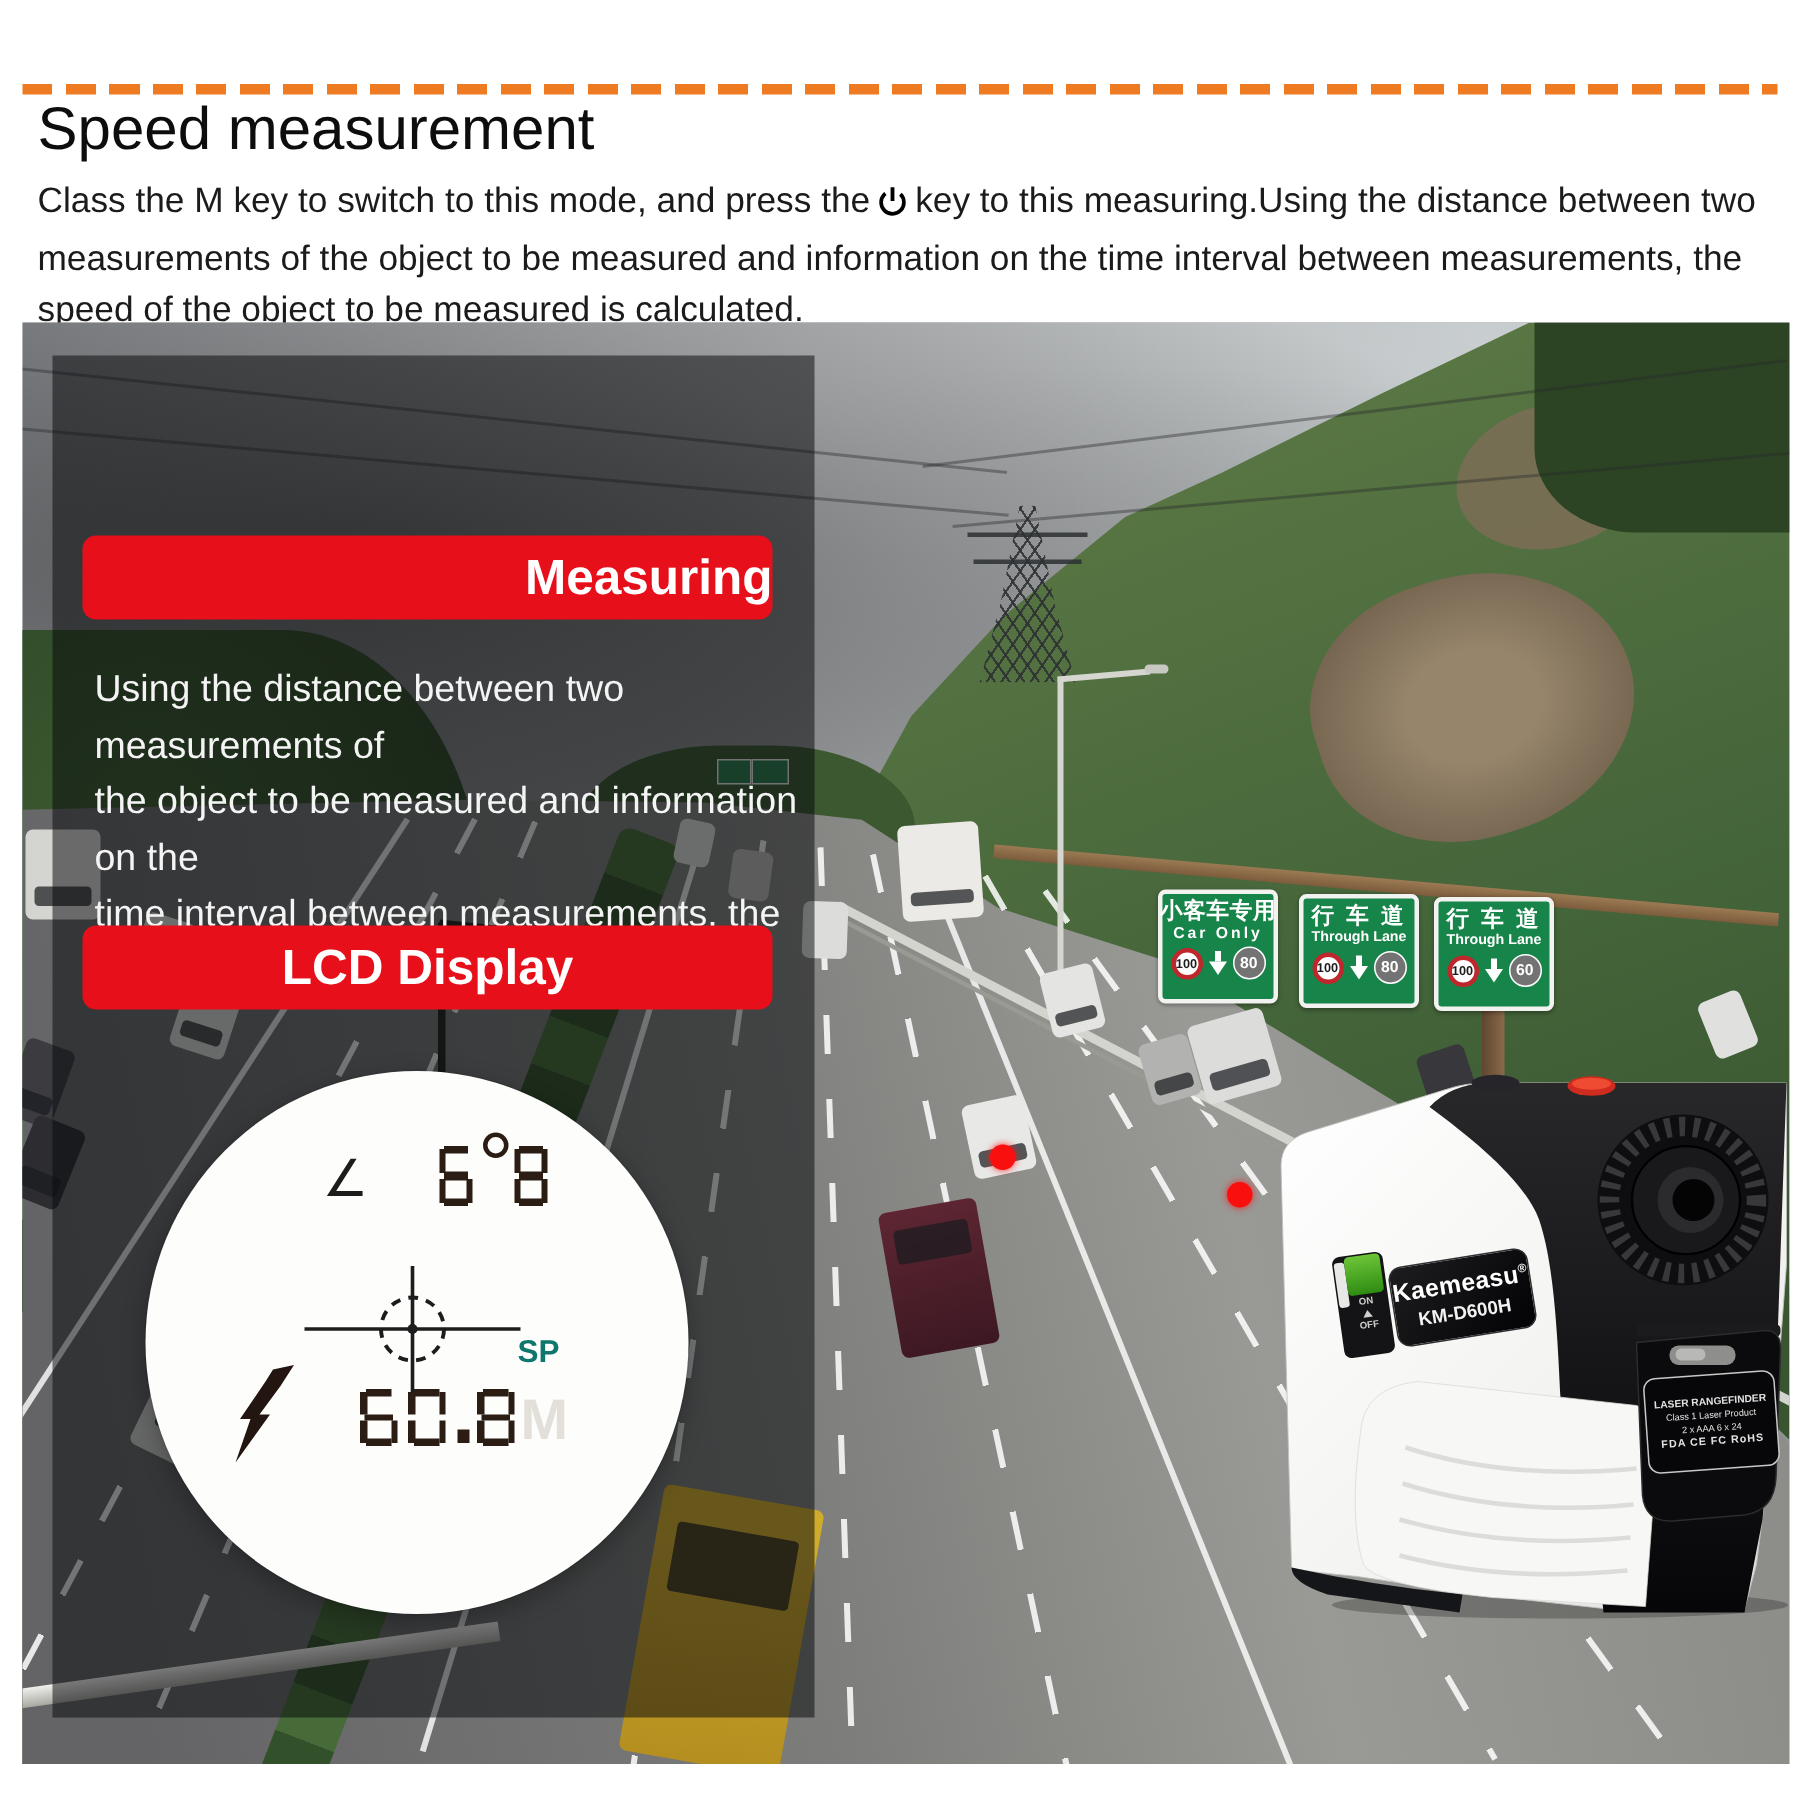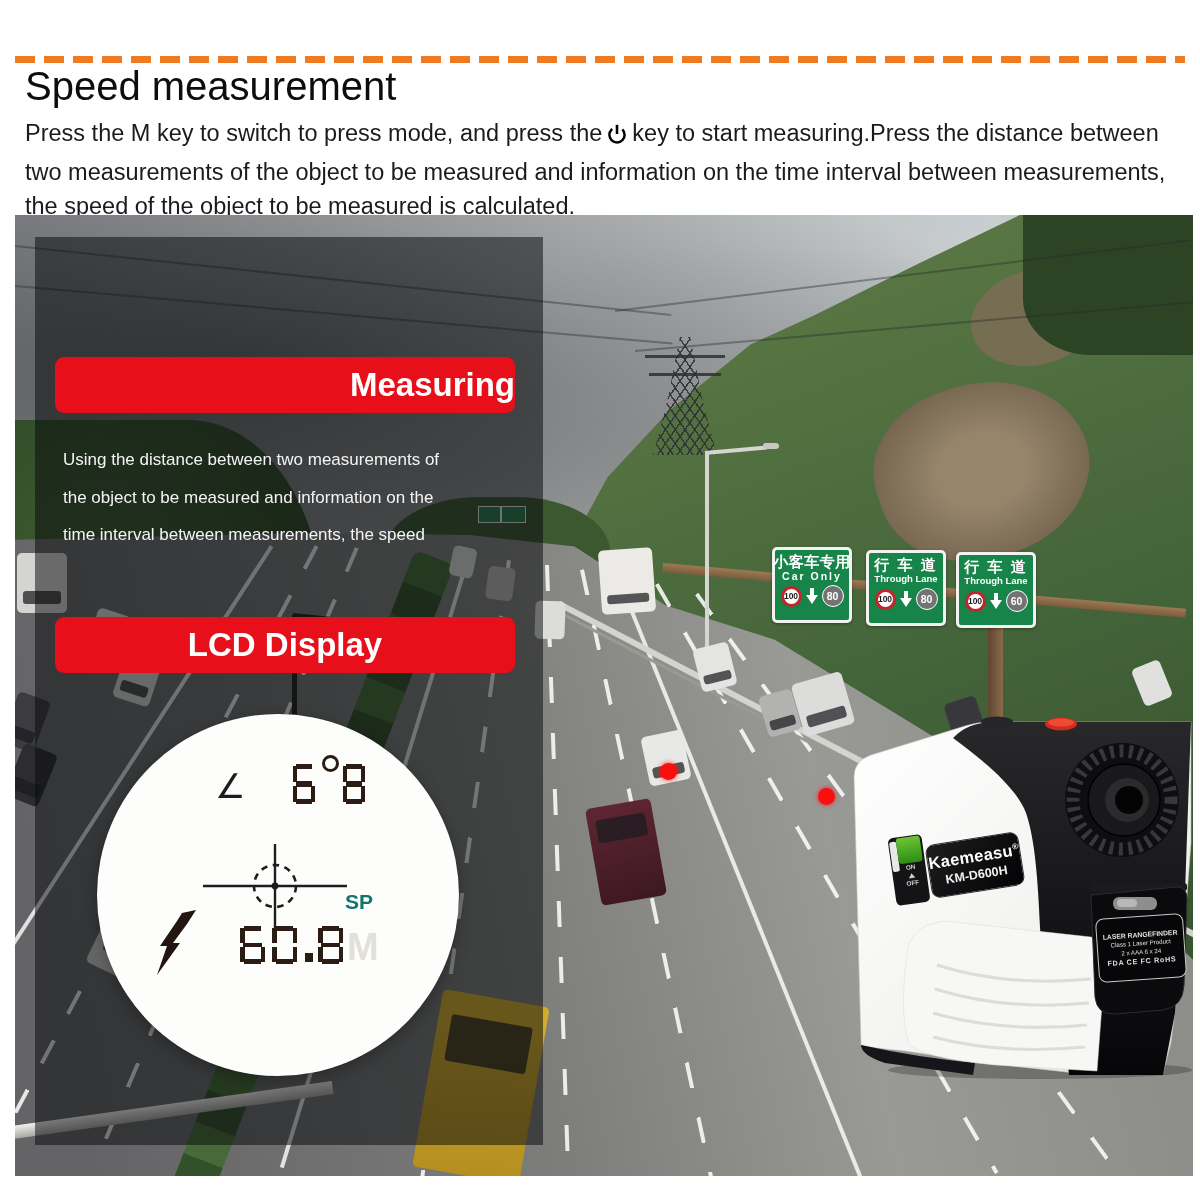--- a/index.html
+++ b/index.html
@@ -49,21 +49,21 @@
                repeating-linear-gradient(-55deg,rgba(45,48,50,.85) 0 1.5px,transparent 1.5px 8px);
     clip-path:polygon(42% 0,58% 0,78% 55%,100% 100%,0 100%,22% 55%);}
   .car{position:absolute;border-radius:5px;}
   .glass{position:absolute;left:12%;right:12%;top:13%;height:22%;background:rgba(25,28,32,.72);border-radius:3px;}
   .glass.gb{top:auto;bottom:15%;}
   .laser-dot{width:17px;height:17px;border-radius:50%;background:var(--laser-red,#fa0f0f);box-shadow:0 0 5px rgba(255,20,20,.9);}
   .mini-sign{background:#2b7a4c;border:1px solid #dfe3df;}
 
   
   .sign{width:80px;height:76px;background:var(--sign-green,#17854a);border:3px solid #f2f2f0;border-radius:5px;
-    box-shadow:0 1px 3px rgba(0,0,0,.35);display:flex;flex-direction:column;align-items:center;padding-top:4px;box-sizing:border-box;}
+    box-shadow:0 1px 3px rgba(0,0,0,.35);display:flex;flex-direction:column;align-items:center;padding-top:4px;box-sizing:border-box;margin-top:46px;}
   .sign-cn{font-size:15px;font-weight:700;color:#fff;letter-spacing:2px;line-height:16px;white-space:nowrap;}
   .sign-cn.tight{letter-spacing:.5px;}
   .sign-en{font-size:9.5px;font-weight:700;color:#fff;line-height:12px;white-space:nowrap;}
   .sign-en.wide{font-size:10.5px;letter-spacing:2px;}
   .sign-en.micro{font-size:10px;transform:scale(.66);transform-origin:center top;}
   .roundels{display:flex;align-items:center;gap:4px;margin-top:3px;}
   .r-red{width:21px;height:21px;border-radius:50%;background:#fff;border:3px solid #c0272d;color:#1c1c1c;
     font-size:8.5px;font-weight:700;display:flex;align-items:center;justify-content:center;box-sizing:border-box;}
   .r-blue{width:22px;height:22px;border-radius:50%;background:#737373;border:1.5px solid #fff;color:#fff;
     font-size:10.5px;font-weight:700;display:flex;align-items:center;justify-content:center;box-sizing:border-box;}
@@ -73,21 +73,21 @@
   .noentry{width:30px;height:30px;border-radius:50%;background:#d3362a;border:2px solid #fff;margin-top:5px;
     display:flex;align-items:center;justify-content:center;box-sizing:border-box;}
   .noentry .bar{width:15px;height:5px;background:#fff;border-radius:1px;}
 
   
   .dark-overlay{left:20px;top:22px;width:508px;height:908px;background:rgba(8,9,11,.52);}
   .banner{left:40px;width:460px;height:56px;background:var(--banner-red,#e60f1a);border-radius:9px;
     color:#fff;font-size:33px;font-weight:700;display:flex;align-items:center;justify-content:center;}
   .banner-measuring{top:142px;justify-content:flex-end;}
   .banner-lcd{top:402px;}
-  .measuring-body{left:48px;top:226px;width:470px;color:#f4f4f4;font-size:17px;line-height:37.5px;}
+  .measuring-body{left:48px;top:226px;width:470px;color:#f4f4f4;font-size:25px;line-height:37.5px;}
 
   
   .lcd-circle{left:82px;top:499px;width:362px;height:362px;border-radius:50%;background:#fdfdfc;
     box-shadow:0 0 0 1px rgba(0,0,0,.05),0 5px 16px rgba(0,0,0,.28);}
   .angle-sym{left:118px;top:52px;font-size:34px;color:#1c1c1c;font-weight:400;}
   .sevenseg{display:flex;align-items:flex-start;}
   .angle-seg{left:196px;top:50px;}
   .speed-seg{left:143px;top:212px;}
   .ss-digit{position:relative;display:inline-block;}
   .angle-seg .ss-digit{width:22px;height:40px;margin-right:6px;}
@@ -130,24 +130,24 @@
   .dl4{font-size:10.5px;font-weight:700;letter-spacing:1px;}
 </style>
 </head>
 <body>
 
 <div class="page">
 
   <div class="abs dash-line"></div>
   <div class="abs page-title">Speed measurement</div>
   <div class="abs intro">
-    <span>Press the M key to switch to press mode, and press the</span><span class="pwr"><svg width="22" height="22" viewBox="0 0 24 24">
+    <span>Class the M key to switch to this mode, and press the</span><span class="pwr"><svg width="22" height="22" viewBox="0 0 24 24">
           <circle cx="12" cy="13" r="8.3" fill="none" stroke="#000" stroke-width="2.7" stroke-dasharray="40 12.2" transform="rotate(-46 12 13)"></circle>
           <line x1="12" y1="2" x2="12" y2="12" stroke="#000" stroke-width="2.8"></line>
-        </svg></span><span>key to start measuring.Press the distance</span>
+        </svg></span><span>key to this measuring.Using the distance</span>
     <span>between two measurements of the object to be measured and information on the time interval</span>
     <span>between measurements, the speed of the object to be measured is calculated.</span>
   </div>
 
   <div class="abs photo">
     <div class="abs sky"></div>
     <div class="abs hill"></div>
     <div class="abs brown1"></div>
     <div class="abs brown2"></div>
     <div class="abs tree-tr"></div>

